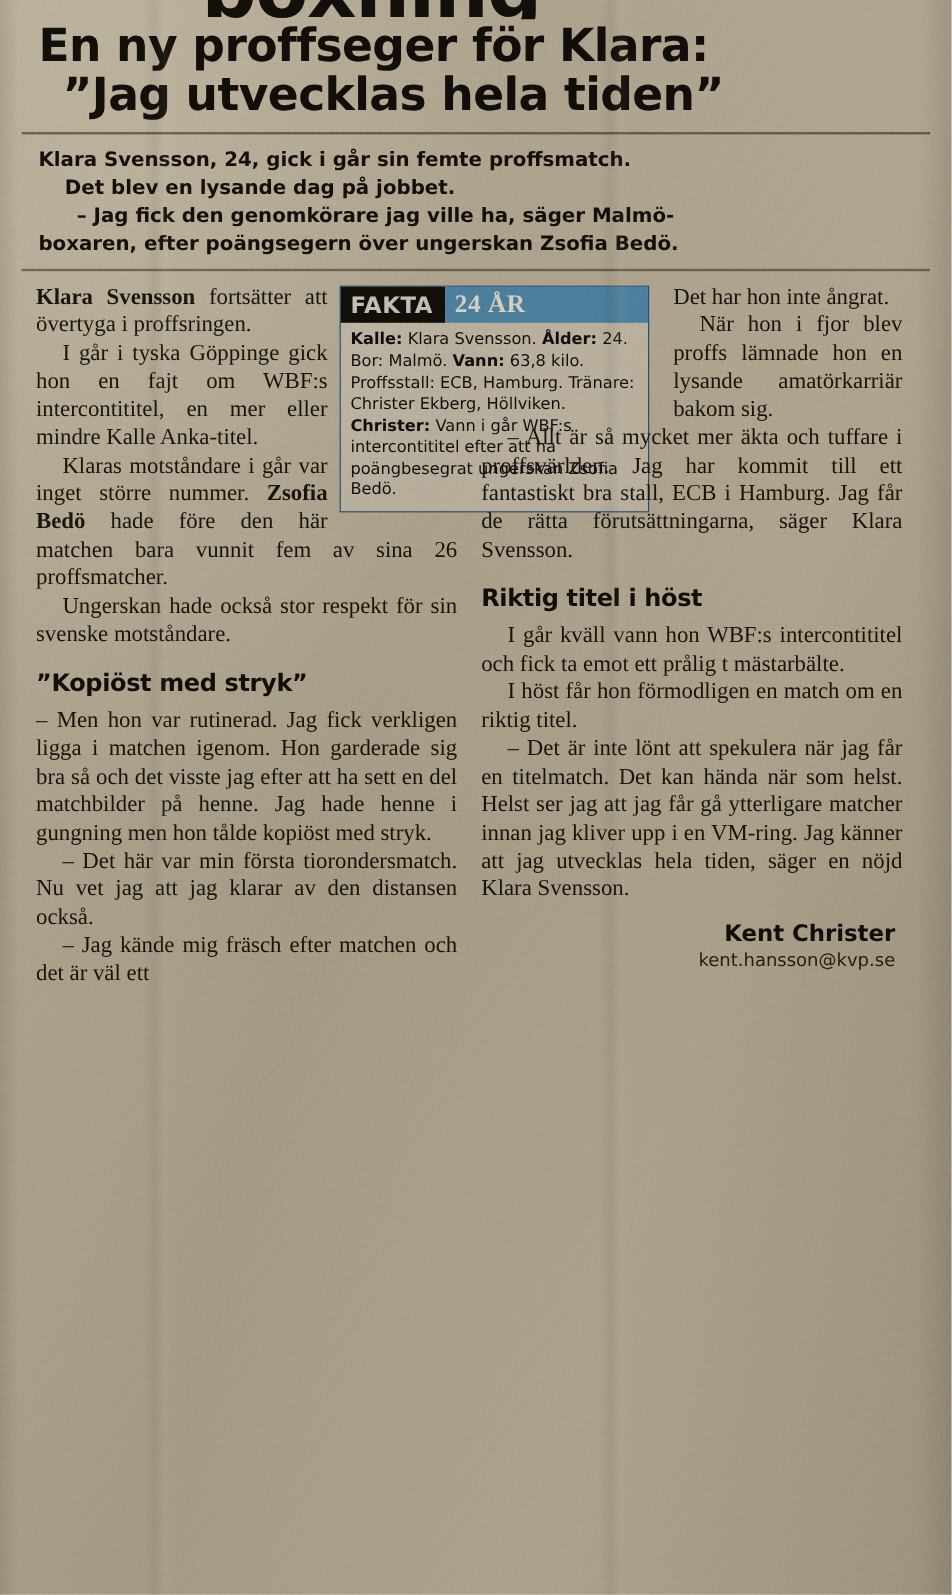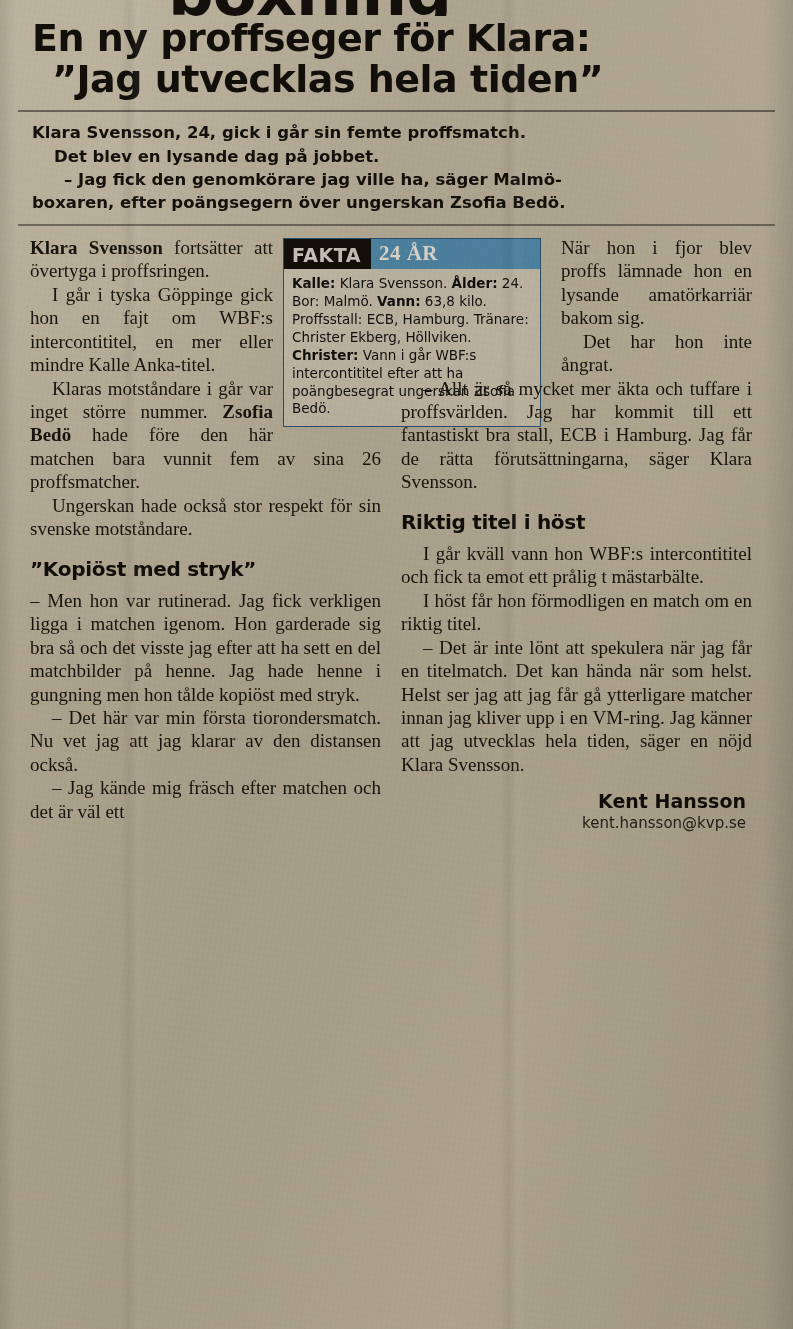--- a/index.html
+++ b/index.html
@@ -276,32 +276,32 @@
       <p>Ungerskan hade också stor respekt för sin svenske motståndare.</p>
 
       <div class="subhead">”Kopiöst med stryk”</div>
 
       <p class="noindent">– Men hon var rutinerad. Jag fick verkligen ligga i matchen igenom. Hon garderade sig bra så och det visste jag efter att ha sett en del matchbilder på henne. Jag hade henne i gungning men hon tålde kopiöst med stryk.</p>
       <p>– Det här var min första tiorondersmatch. Nu vet jag att jag klarar av den distansen också.</p>
       <p>– Jag kände mig fräsch efter matchen och det är väl ett</p>
     </div>
 
     <div class="col">
+      <p style="padding-left:160px;">Det har hon inte ångrat.</p>
       <p style="padding-left:160px;">När hon i fjor blev proffs lämnade hon en lysande amatörkarriär bakom sig.</p>
-      <p style="padding-left:160px;">Det har hon inte ångrat.</p>
       <p>– Allt är så mycket mer äkta och tuffare i proffsvärlden. Jag har kommit till ett fantastiskt bra stall, ECB i Hamburg. Jag får de rätta förutsättningarna, säger Klara Svensson.</p>
 
       <div class="subhead">Riktig titel i höst</div>
 
       <p class="noindent" style="text-indent:22px;">I går kväll vann hon WBF:s intercontititel och fick ta emot ett prålig t mästarbälte.</p>
       <p>I höst får hon förmodligen en match om en riktig titel.</p>
       <p>– Det är inte lönt att spekulera när jag får en titelmatch. Det kan hända när som helst. Helst ser jag att jag får gå ytterligare matcher innan jag kliver upp i en VM-ring. Jag känner att jag utvecklas hela tiden, säger en nöjd Klara Svensson.</p>
 
       <div class="byline">
-        <div class="name">Kent Hansson</div>
+        <div class="name">Kent Christer</div>
         <div class="mail">kent.hansson@kvp.se</div>
       </div>
     </div>
 
   </div>
 </div>
 
 <div class="paper"></div>
 <div class="fold" style="left:120px;"></div>
 <div class="fold" style="left:500px;"></div>

